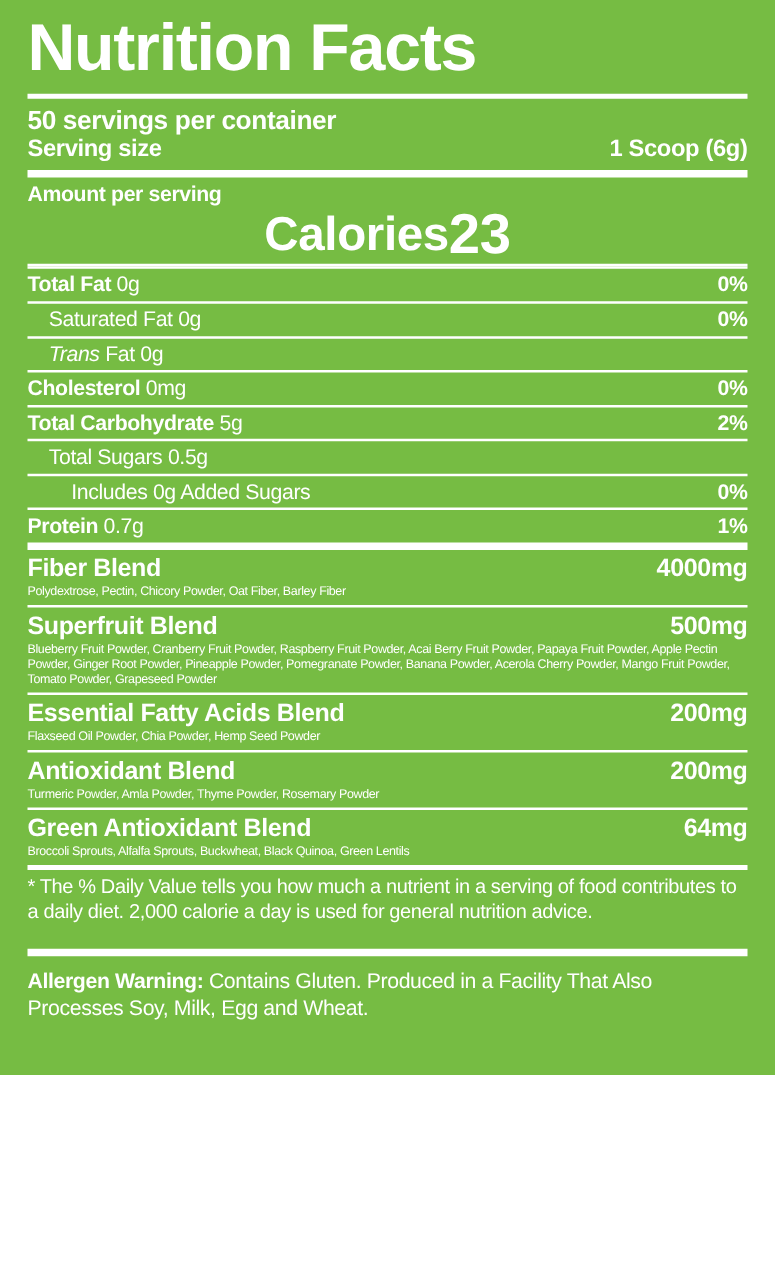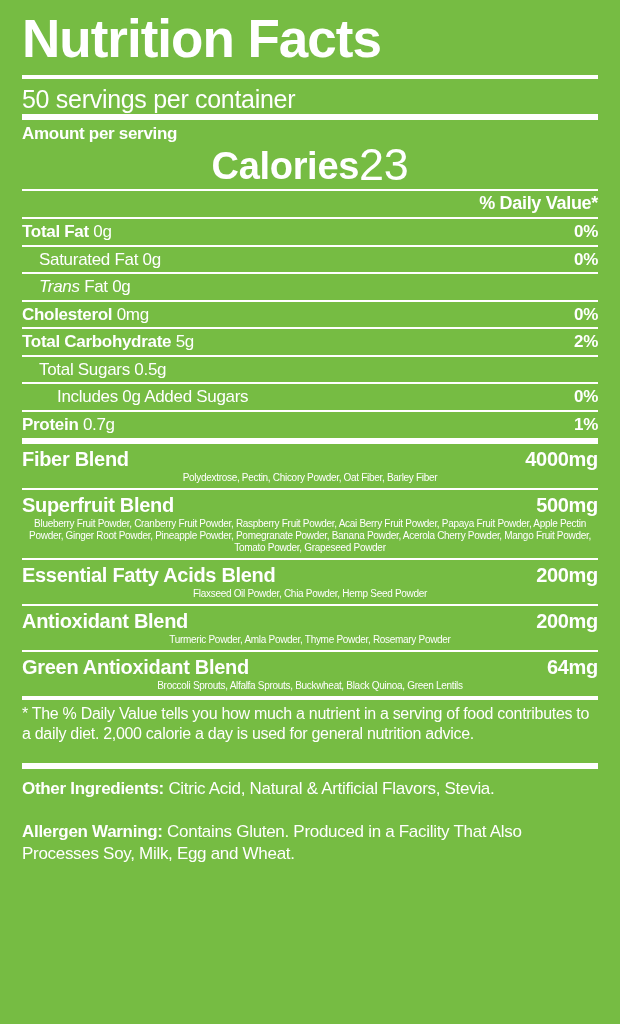--- a/index.html
+++ b/index.html
@@ -1,62 +1,65 @@
 <!DOCTYPE html>
 <html><head>
 <meta charset="utf-8">
 <style>
   html,body{margin:0;padding:0;}
   body{width:620px;height:1024px;overflow:hidden;font-family:"Liberation Sans",sans-serif;}
-  .label{box-sizing:border-box;width:620px;height:1024px;padding:10px 22px 0 22px;
+  .label{box-sizing:border-box;width:620px;height:860px;padding:10px 22px 0 22px;
          background:#76bc43;color:#fff;letter-spacing:-0.3px;overflow:hidden;}
   .b{font-weight:bold;}
   .it{font-style:italic;}
   .title{font-size:53px;font-weight:bold;line-height:1.02;margin:2px 0 9px 0;letter-spacing:-1px;}
   .bar{background:#fff;width:100%;}
   .bar.thin{height:2px;}
   .bar.med{height:4px;}
   .bar.thick{height:6px;}
-  .servings{font-size:25px;line-height:1.2;margin-top:5px;}
+  .servings{font-size:21px;line-height:1.2;margin-top:5px;font-weight:bold;}
   .ssrow{display:flex;justify-content:space-between;font-size:19px;font-weight:bold;line-height:1.2;margin-bottom:4px;}
   .aps{font-size:17px;font-weight:bold;margin-top:5px;line-height:1.1;}
   .calrow{display:flex;justify-content:center;align-items:flex-end;margin:0 0 3px 0;}
   .calword{font-size:38px;font-weight:bold;line-height:1.05;}
-  .calval{font-size:45px;font-weight:normal;line-height:0.95;}
+  .calval{font-size:45px;font-weight:bold;line-height:0.95;}
   .dvh{text-align:right;font-size:18px;font-weight:bold;padding:2px 0 3px 0;line-height:1.15;}
   .nrow{display:flex;justify-content:space-between;border-top:2px solid #fff;
         font-size:17px;line-height:1.15;padding:3px 0;}
   .nrow.i1 .nname{padding-left:17px;}
   .nrow.i2 .nname{padding-left:35px;}
-  .blend{padding:4px 0 4px 0;text-align:center;}
+  .blend{padding:4px 0 4px 0;}
   .blend + .blend{border-top:2px solid #fff;}
   .bhead{display:flex;justify-content:space-between;font-size:20px;font-weight:bold;line-height:1.15;}
   .bing{font-size:10px;line-height:1.2;margin-top:1px;}
   .footnote{font-size:16px;line-height:1.25;padding:4px 0 19px 0;}
   .otheri{font-size:17px;line-height:1.3;padding:9px 0 12px 0;}
   .allergen{font-size:17px;line-height:1.3;padding:9px 0 11px 0;}
 </style>
 </head>
 <body>
 
 <div class="label" style="background: rgb(118, 188, 67); color: rgb(255, 255, 255);">
   <div class="title">Nutrition Facts</div>
   <div class="bar med"></div>
 
   <div class="servings">50 servings per container</div>
+  <div class="ssrow">
+    <span>Serving size</span>
+    <span>1 Scoop (6g)</span>
+  </div>
   <div class="bar thick"></div>
 
   <div class="aps">Amount per serving</div>
   <div class="calrow">
     <span class="calword">Calories</span>
     <span class="calval">23</span>
   </div>
   <div class="bar thin"></div>
 
-  <div class="dvh">% Daily Value*</div>
   <div id="nutrient-rows">
       <div class="nrow">
         <span class="nname"><span class="b">Total Fat</span> 0g</span>
         <span class="b">0%</span>
       </div>
       <div class="nrow i1">
         <span class="nname"><span>Saturated Fat</span> 0g</span>
         <span class="b">0%</span>
       </div>
       <div class="nrow i1">
@@ -121,25 +124,20 @@
           <span>64mg</span>
         </div>
         <div class="bing">Broccoli Sprouts, Alfalfa Sprouts, Buckwheat, Black Quinoa, Green Lentils</div>
       </div>
     </div>
   <div class="bar med"></div>
 
   <div class="footnote">* The % Daily Value tells you how much a nutrient in a serving of food contributes to a daily diet. 2,000 calorie a day is used for general nutrition advice.</div>
   <div class="bar thick"></div>
 
-  <div class="otheri">
-    <span class="b">Other Ingredients:</span>
-    <span> </span>
-    <span>Citric Acid, Natural &amp; Artificial Flavors, Stevia.</span>
-  </div>
 
   <div class="allergen">
     <span class="b">Allergen Warning:</span>
     <span> </span>
     <span>Contains Gluten. Produced in a Facility That Also Processes Soy, Milk, Egg and Wheat.</span>
   </div>
 
 </div>
 
 </body></html>

